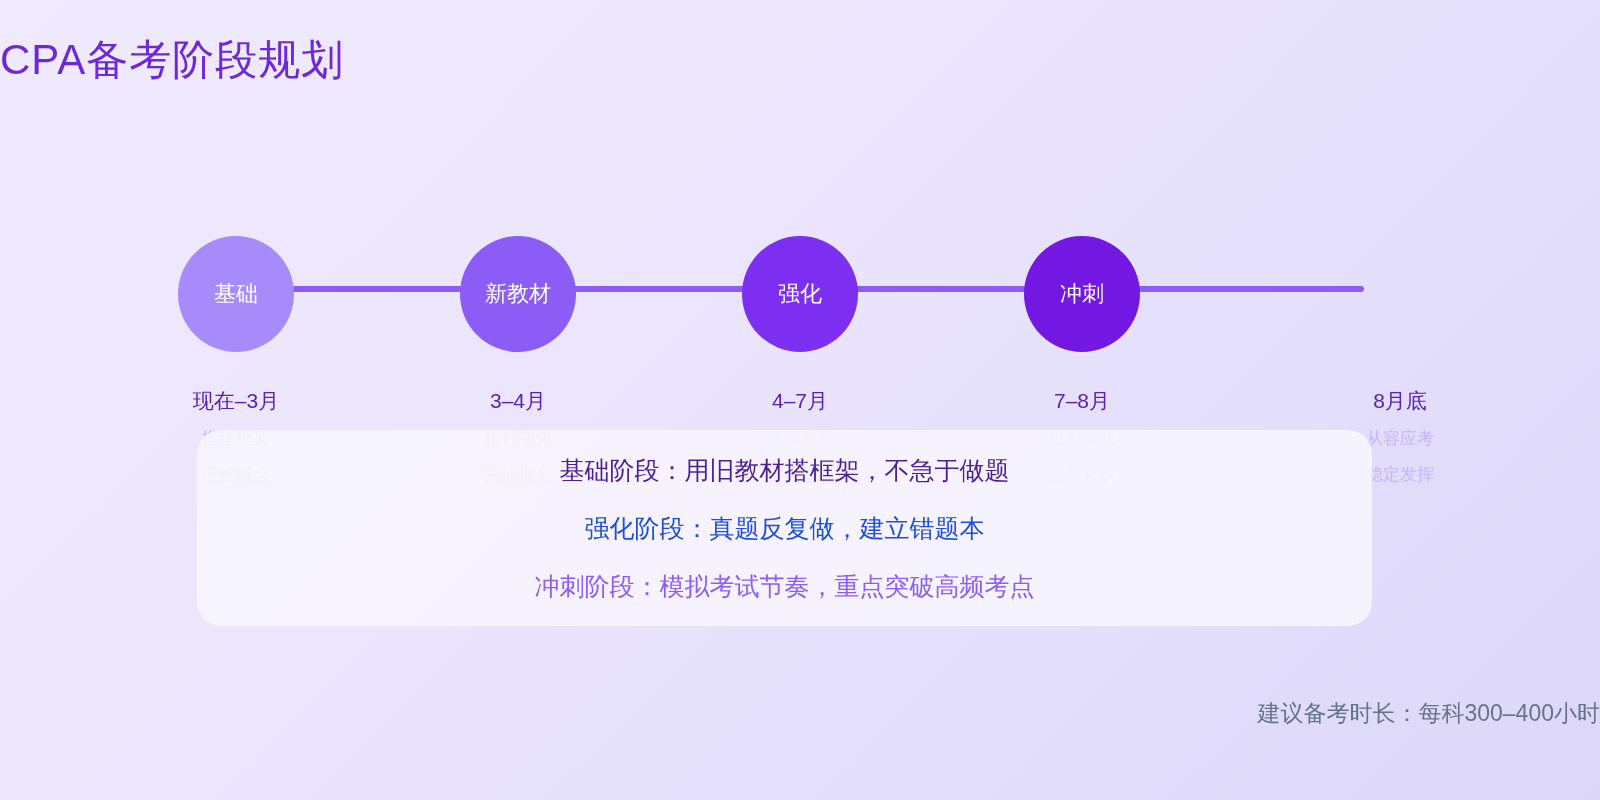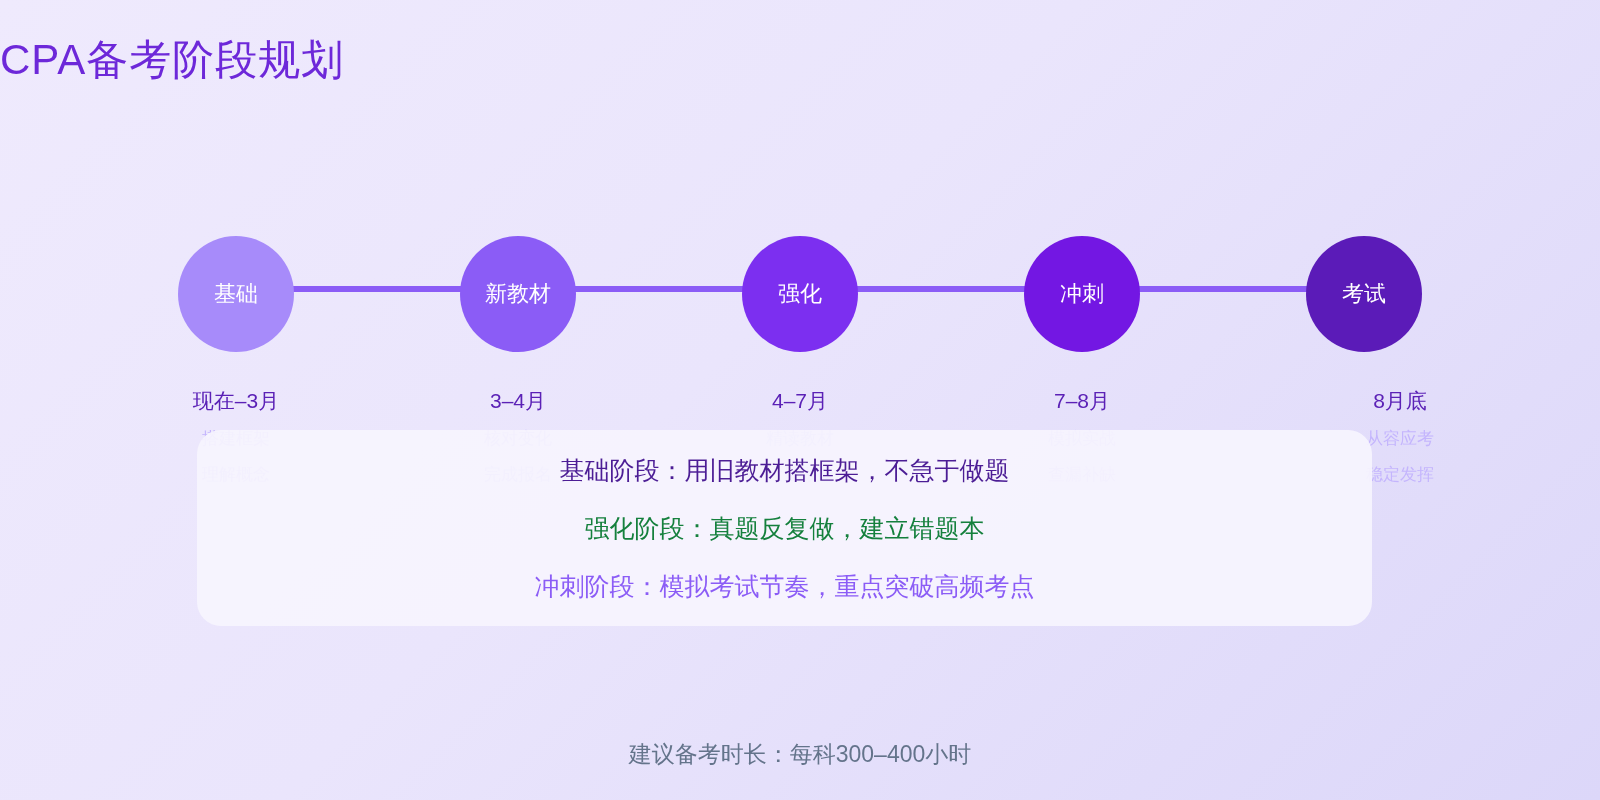--- a/index.html
+++ b/index.html
@@ -100,32 +100,31 @@
     align-items:center;
     justify-content:center;
     gap:28px;
   }
   .tip {
     font-size:25px;
     white-space:nowrap;
     line-height:30px;
   }
   .tip-0 { color:#4c1d95; }
-  .tip-1 { color:#15803d; }
+  .tip-1 { color:#1d4ed8; }
   .tip-2 { color:#8b5cf6; }
 
   
   #footer {
     position:absolute;
     left:0; top:698px; width:100%;
-    text-align:center;
+    text-align:right;
     font-size:23px;
     color:#64748b;
     white-space:nowrap;
-    margin-top:41px;
   }
 </style>
 </head>
 <body>
 
 <div id="title">CPA备考阶段规划</div>
 
 <div id="timeline">
   <div id="timeline-track"></div>
 
@@ -133,23 +132,20 @@
     <span>基础</span>
   </div>
   <div class="node node-1" style="background: rgb(139, 92, 246);">
     <span>新教材</span>
   </div>
   <div class="node node-2" style="background: rgb(124, 47, 240);">
     <span>强化</span>
   </div>
   <div class="node node-3" style="background: rgb(115, 23, 227);">
     <span>冲刺</span>
-  </div>
-  <div class="node node-4" style="background: rgb(91, 27, 184);">
-    <span>考试</span>
   </div>
 </div>
 
 <div id="columns">
 
   <div class="col col-0">
     <div class="col-date">现在–3月</div>
     <div class="col-task first">搭建框架</div>
     <div class="col-task">理解概念</div>
   </div>

